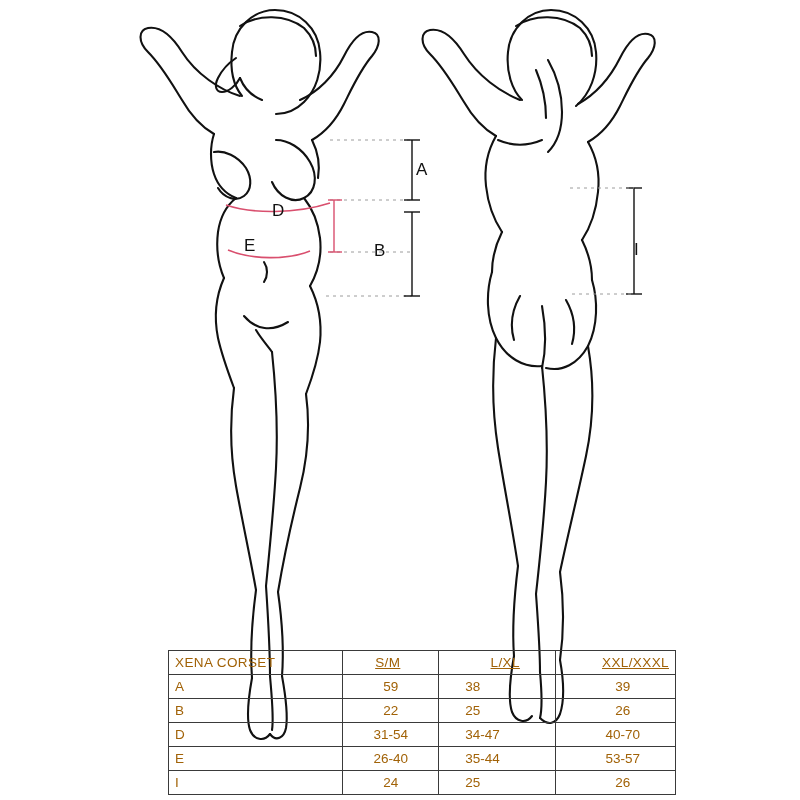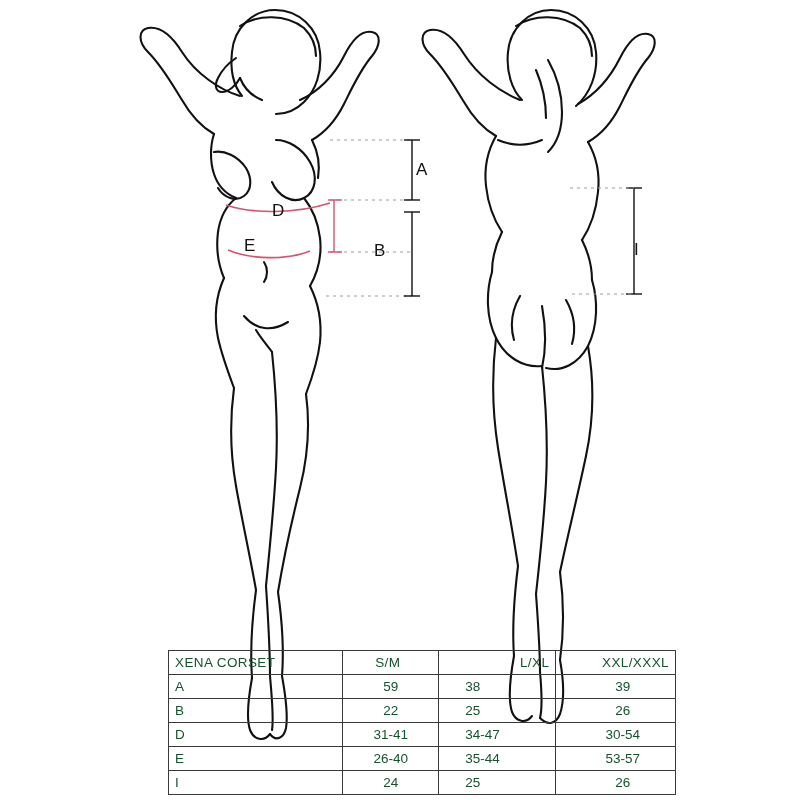--- a/index.html
+++ b/index.html
@@ -32,21 +32,21 @@
     letter-spacing: 0.5px;
   }
   
   #size-table {
     position: absolute;
     left: 168px;
     top: 650px;
     width: 508px;
     border-collapse: collapse;
     font-size: 13.5px;
-    color: #14532d;
+    color: #a16207;
     background: transparent;
     border-radius: 9px;
   }
   #size-table td {
     border: 1px solid #3a3a3a;
     height: 23px;
     padding: 0 6px;
     font-family: "Liberation Sans", sans-serif;
     background: transparent;
   }
@@ -55,27 +55,28 @@
     text-align: left;
     letter-spacing: 0.4px;
   }
   #size-table td.c-val {
     width: 104px;
     text-align: center;
   }
   #size-table tr.head td.c-val {
     text-align: center;
     padding-left: 0;
+    text-decoration: underline;
   }
   #size-table tr.head td {
     letter-spacing: 0.4px;
   }
   
   #size-table tr.head td.c-s  { text-align: center; }
-  #size-table tr.head td.c-l  { text-align: right; padding-left: 22px; }
+  #size-table tr.head td.c-l  { text-align: center; padding-left: 22px; }
   #size-table tr.head td.c-x  { text-align: right; padding-left: 12px; }
   #size-table tr.body td.c-s  { text-align: center; }
   #size-table tr.body td.c-l  { text-align: left; padding-left: 26px; }
   #size-table tr.body td.c-x  { text-align: center; padding-left: 20px; }
 </style>
 </head>
 <body>
 
 <div id="page">
 
@@ -230,23 +231,23 @@
         <td class="c-val c-x">39</td>
       </tr>
       <tr class="body">
         <td class="c-label">B</td>
         <td class="c-val c-s">22</td>
         <td class="c-val c-l">25</td>
         <td class="c-val c-x">26</td>
       </tr>
       <tr class="body">
         <td class="c-label">D</td>
-        <td class="c-val c-s">31-41</td>
+        <td class="c-val c-s">31-54</td>
         <td class="c-val c-l">34-47</td>
-        <td class="c-val c-x">30-54</td>
+        <td class="c-val c-x">40-70</td>
       </tr>
       <tr class="body">
         <td class="c-label">E</td>
         <td class="c-val c-s">26-40</td>
         <td class="c-val c-l">35-44</td>
         <td class="c-val c-x">53-57</td>
       </tr>
       <tr class="body">
         <td class="c-label">I</td>
         <td class="c-val c-s">24</td>

